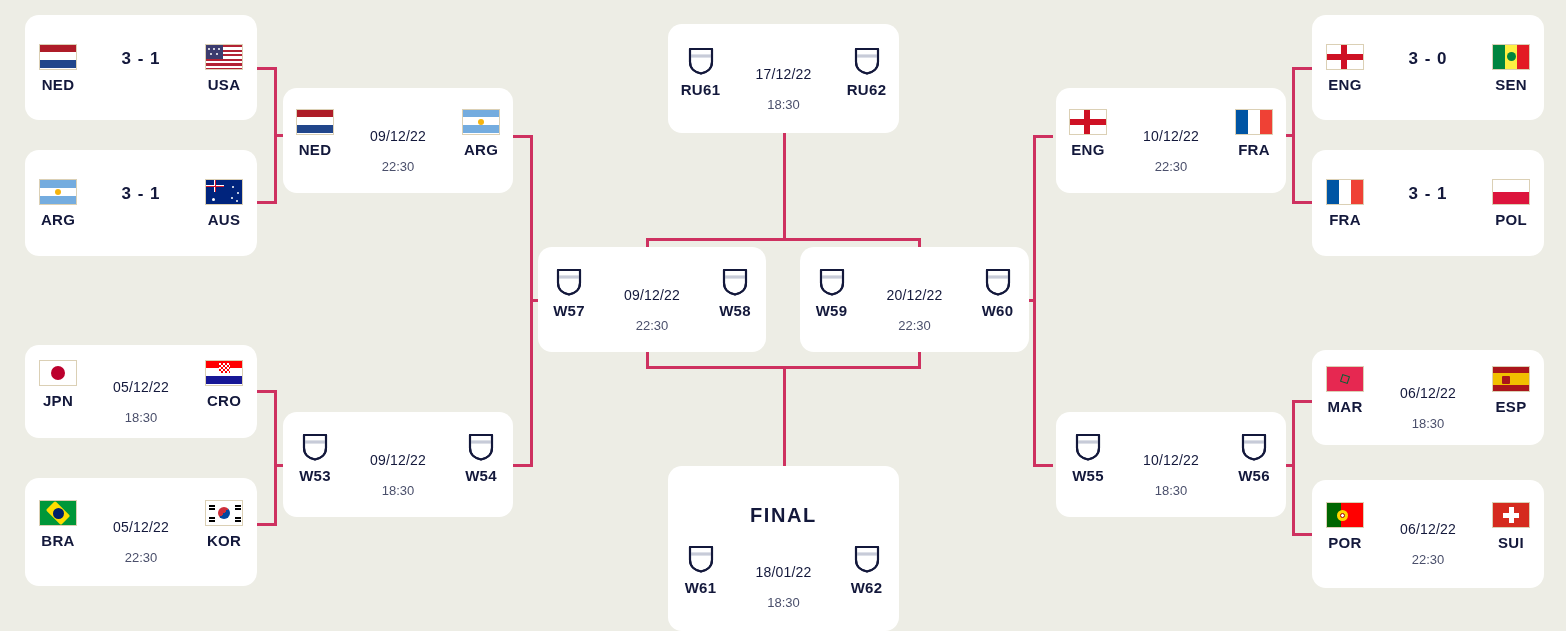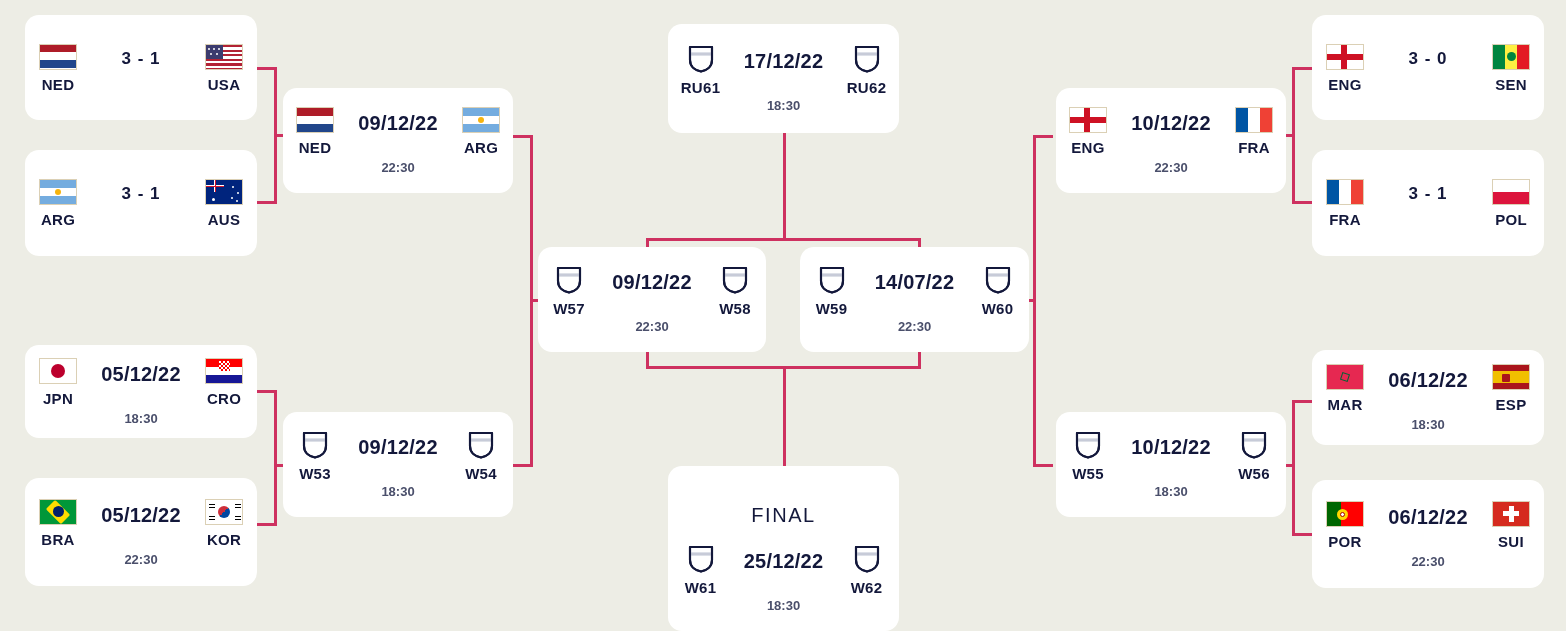--- a/index.html
+++ b/index.html
@@ -43,21 +43,21 @@
     justify-content: center;
   }
   .card.final-card {
     justify-content: flex-start;
     padding-top: 38px;
   }
   .final-label {
     font-size: 20px;
     letter-spacing: 1.6px;
     color: #13183B;
-    font-weight: 400;
+    font-weight: 700;
     margin-bottom: 18px;
   }
   .row {
     display: flex;
     align-items: flex-start;
     justify-content: center;
     width: 100%;
   }
   .side {
     display: flex;
@@ -74,41 +74,40 @@
   }
   .team-code {
     margin-top: 7px;
     font-size: 15px;
     font-weight: bold;
     color: #13183B;
     letter-spacing: 0.3px;
     line-height: 1;
   }
   .date-text {
-    font-size: 20px;
-    font-weight: bold;
+    font-size: 14px;
+    font-weight: normal;
     color: #13183B;
     letter-spacing: 0.2px;
     line-height: 1;
-    margin-top: 6px;
+    margin-top: 20px;
   }
   .score-text {
     font-size: 17px;
     font-weight: bold;
     color: #13183B;
     letter-spacing: 1px;
     line-height: 1;
     margin-top: 6px;
   }
   .time-text {
     font-size: 13px;
     color: #4A4F6B;
     line-height: 1;
-    margin-top: 28px;
-    font-weight: bold;
+    margin-top: 17px;
   }
 
   
   .flag {
     width: 38px;
     height: 26px;
     position: relative;
     overflow: hidden;
     border: 1px solid rgba(190,170,120,0.55);
     box-sizing: border-box;
@@ -390,21 +389,21 @@
         <span class="shield">
           <svg viewBox="0 0 26 28" width="26" height="28">
             <path d="M2 2 H24 V15 C24 22 18.5 25.5 13 26.5 C7.5 25.5 2 22 2 15 Z" fill="#FFFFFF" stroke="#13183B" stroke-width="2.1" stroke-linejoin="round"></path>
             <path d="M3 9 H23" stroke="#C7CBD8" stroke-width="3.2"></path>
             <path d="M2 2 H24 V15 C24 22 18.5 25.5 13 26.5 C7.5 25.5 2 22 2 15 Z" fill="none" stroke="#13183B" stroke-width="2.1" stroke-linejoin="round"></path>
           </svg>
         </span>
         <span class="team-code">W59</span>
       </div>
       <div class="mid">
-        <span class="date-text">14/07/22</span>
+        <span class="date-text">20/12/22</span>
         <span class="time-text">22:30</span>
       </div>
       <div class="side">
         <span class="shield">
           <svg viewBox="0 0 26 28" width="26" height="28">
             <path d="M2 2 H24 V15 C24 22 18.5 25.5 13 26.5 C7.5 25.5 2 22 2 15 Z" fill="#FFFFFF" stroke="#13183B" stroke-width="2.1" stroke-linejoin="round"></path>
             <path d="M3 9 H23" stroke="#C7CBD8" stroke-width="3.2"></path>
             <path d="M2 2 H24 V15 C24 22 18.5 25.5 13 26.5 C7.5 25.5 2 22 2 15 Z" fill="none" stroke="#13183B" stroke-width="2.1" stroke-linejoin="round"></path>
           </svg>
         </span>
@@ -449,21 +448,21 @@
         <span class="shield">
           <svg viewBox="0 0 26 28" width="26" height="28">
             <path d="M2 2 H24 V15 C24 22 18.5 25.5 13 26.5 C7.5 25.5 2 22 2 15 Z" fill="#FFFFFF" stroke="#13183B" stroke-width="2.1" stroke-linejoin="round"></path>
             <path d="M3 9 H23" stroke="#C7CBD8" stroke-width="3.2"></path>
             <path d="M2 2 H24 V15 C24 22 18.5 25.5 13 26.5 C7.5 25.5 2 22 2 15 Z" fill="none" stroke="#13183B" stroke-width="2.1" stroke-linejoin="round"></path>
           </svg>
         </span>
         <span class="team-code">W61</span>
       </div>
       <div class="mid">
-        <span class="date-text">25/12/22</span>
+        <span class="date-text">18/01/22</span>
         <span class="time-text">18:30</span>
       </div>
       <div class="side">
         <span class="shield">
           <svg viewBox="0 0 26 28" width="26" height="28">
             <path d="M2 2 H24 V15 C24 22 18.5 25.5 13 26.5 C7.5 25.5 2 22 2 15 Z" fill="#FFFFFF" stroke="#13183B" stroke-width="2.1" stroke-linejoin="round"></path>
             <path d="M3 9 H23" stroke="#C7CBD8" stroke-width="3.2"></path>
             <path d="M2 2 H24 V15 C24 22 18.5 25.5 13 26.5 C7.5 25.5 2 22 2 15 Z" fill="none" stroke="#13183B" stroke-width="2.1" stroke-linejoin="round"></path>
           </svg>
         </span>

